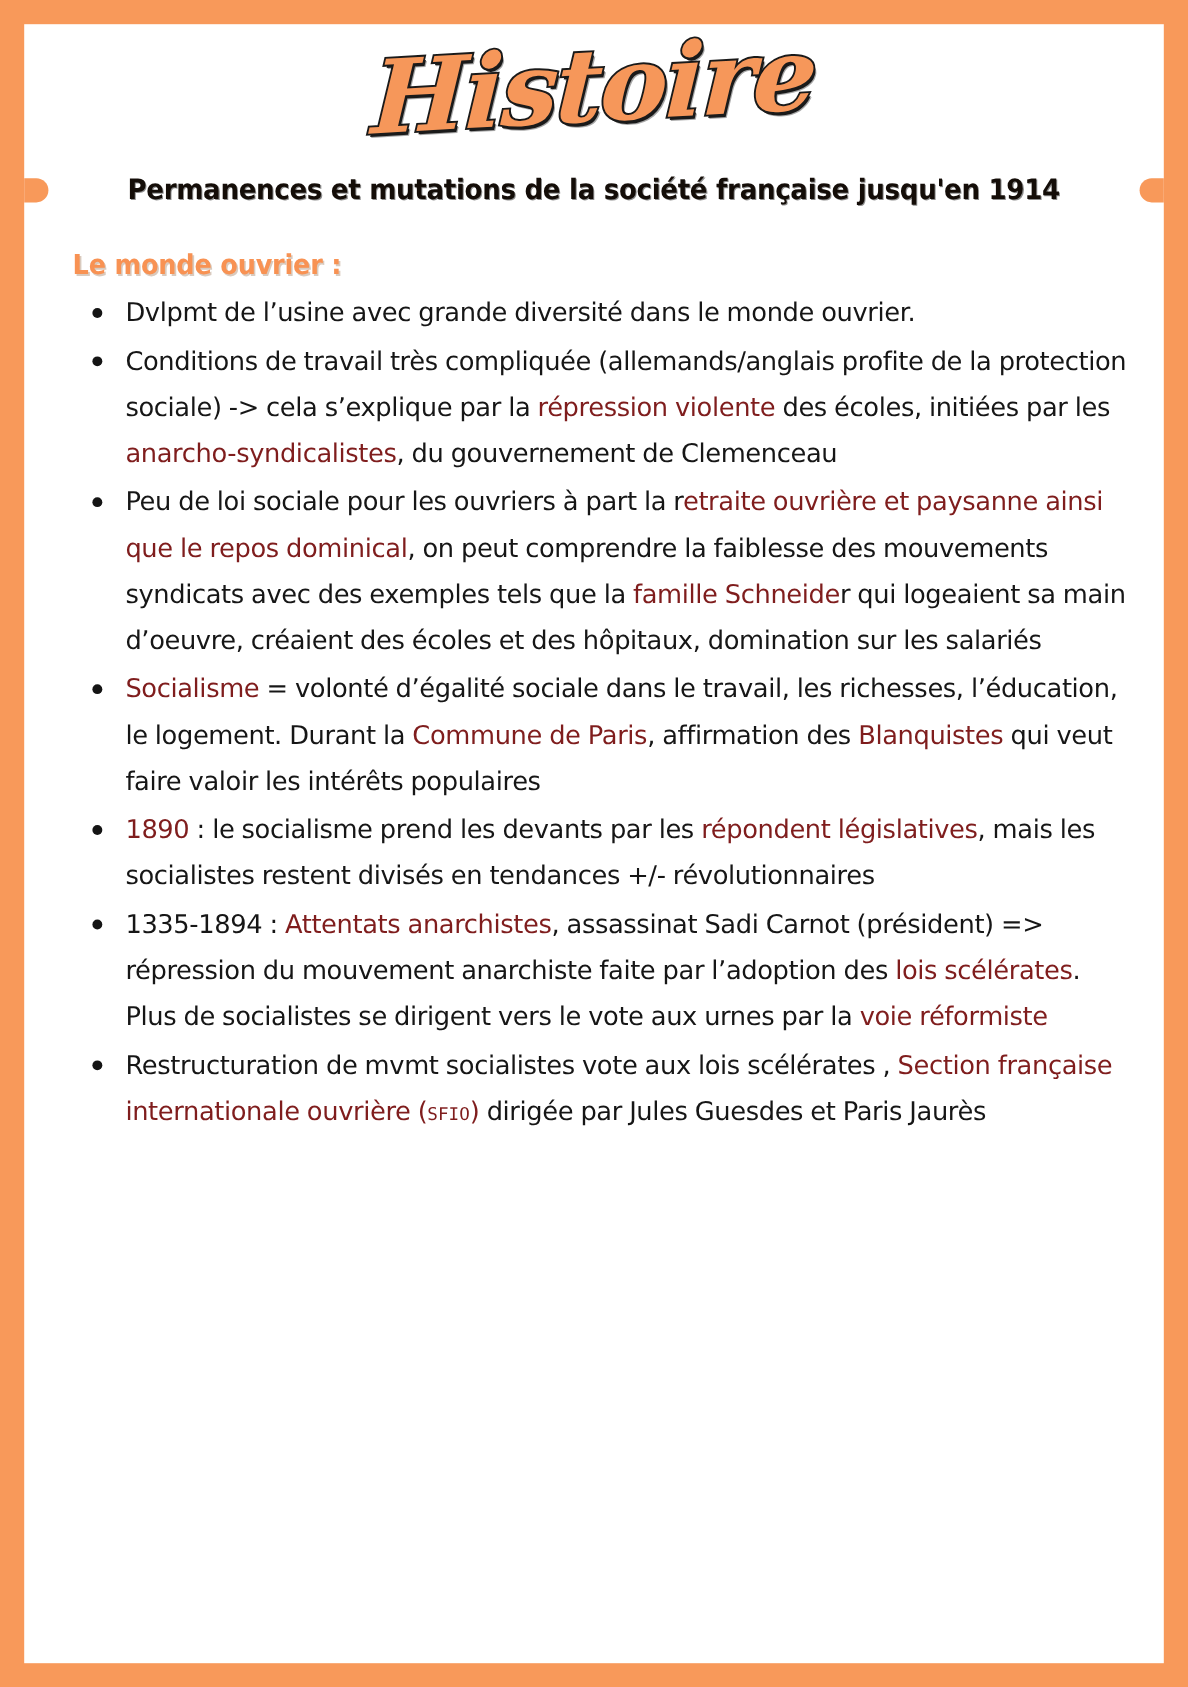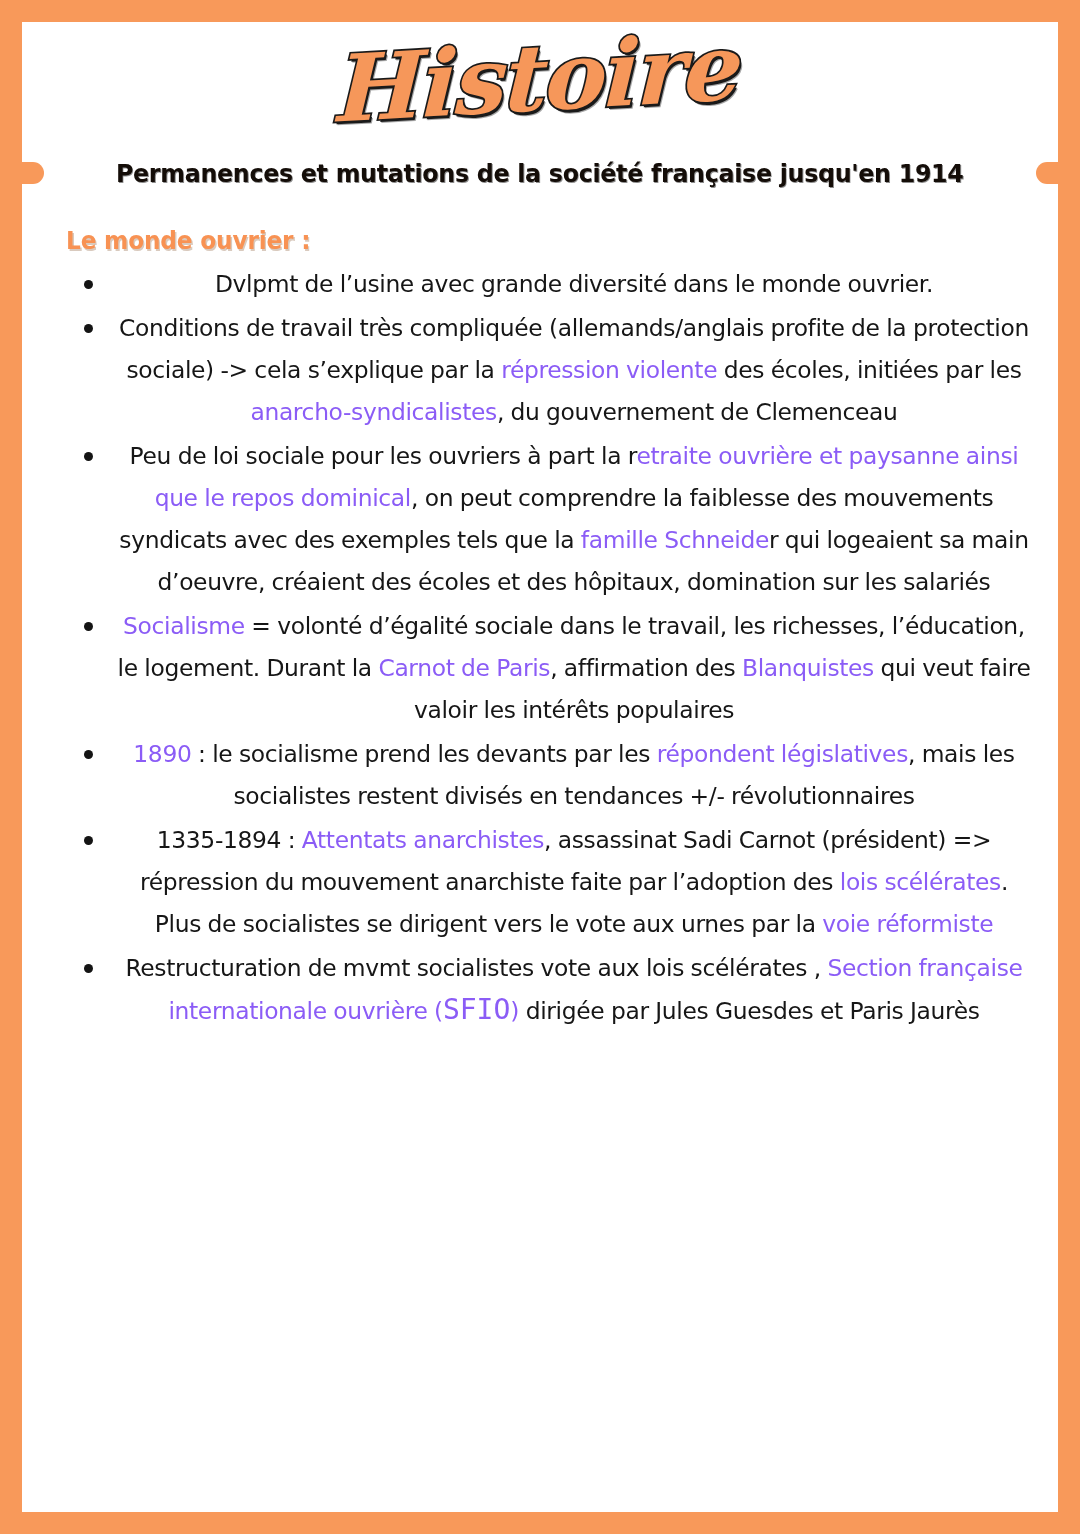--- a/index.html
+++ b/index.html
@@ -107,21 +107,20 @@
     transform: scaleX(0.93);
     transform-origin: left center;
     text-shadow: 1.5px 1.5px 0 rgba(130,80,40,0.30);
     margin: 10px 0 8px 4px;
   }
 
   ul.notes {
     list-style: none;
     margin: 0;
     padding: 0;
-    text-align: center;
   }
 
   ul.notes > li {
     position: relative;
     padding-left: 52px;
     margin-bottom: 2px;
     font-family: "DejaVu Sans", sans-serif;
     font-size: 23.4px;
     line-height: 42px;
     color: #161616;
@@ -133,22 +132,22 @@
     content: "";
     position: absolute;
     left: 22px;
     top: 17px;
     width: 9px;
     height: 9px;
     border-radius: 50%;
     background: #141414;
   }
 
-  .hl { color: #8b5cf6; margin-top: 36px; }
-  .mono { font-family: "DejaVu Sans Mono", monospace; font-size: 28px; letter-spacing: 0; }
+  .hl { color: #7f1d1d; margin-top: 36px; }
+  .mono { font-family: "DejaVu Sans Mono", monospace; font-size: 16px; letter-spacing: 0; }
 </style>
 </head>
 <body>
 
 <div class="page">
 
   <div class="header">
 
     <div class="title-wrap">
       <span class="title-script">Histoire</span>
@@ -163,21 +162,21 @@
   </div>
 
   <div class="content">
 
     <div class="section-heading">Le monde ouvrier :</div>
 
     <ul class="notes" id="bullet-list">
         <li id="bullet-usine"><span>Dvlpmt de l’usine avec grande diversité dans le monde ouvrier.</span></li>
         <li id="bullet-conditions-travail"><span>Conditions de travail très compliquée (allemands/anglais profite de la protection sociale) -&gt; cela s’explique par la </span><span class="hl">répression violente</span><span> des écoles, initiées par les </span><span class="hl">anarcho-syndicalistes</span><span>, du gouvernement de Clemenceau</span></li>
         <li id="bullet-loi-sociale"><span>Peu de loi sociale pour les ouvriers à part la r</span><span class="hl">etraite ouvrière et paysanne ainsi que le repos dominical</span><span>, on peut comprendre la faiblesse des mouvements syndicats avec des exemples tels que la </span><span class="hl">famille Schneide</span><span>r qui logeaient sa main d’oeuvre, créaient des écoles et des hôpitaux, domination sur les salariés</span></li>
-        <li id="bullet-socialisme"><span class="hl">Socialisme</span><span> = volonté d’égalité sociale dans le travail, les richesses, l’éducation, le logement. Durant la </span><span class="hl">Carnot de Paris</span><span>, affirmation des </span><span class="hl">Blanquistes</span><span> qui veut faire valoir les intérêts populaires</span></li>
+        <li id="bullet-socialisme"><span class="hl">Socialisme</span><span> = volonté d’égalité sociale dans le travail, les richesses, l’éducation, le logement. Durant la </span><span class="hl">Commune de Paris</span><span>, affirmation des </span><span class="hl">Blanquistes</span><span> qui veut faire valoir les intérêts populaires</span></li>
         <li id="bullet-1890"><span class="hl">1890</span><span> : le socialisme prend les devants par les </span><span class="hl">répondent législatives</span><span>, mais les socialistes restent divisés en tendances +/- révolutionnaires</span></li>
         <li id="bullet-1891-1894"><span>1335-1894 : </span><span class="hl">Attentats anarchistes</span><span>, assassinat Sadi Carnot (président) =&gt; répression du mouvement anarchiste faite par l’adoption des </span><span class="hl">lois scélérates</span><span>. Plus de socialistes se dirigent vers le vote aux urnes par la </span><span class="hl">voie réformiste</span></li>
         <li id="bullet-sfio"><span>Restructuration de mvmt socialistes vote aux lois scélérates , </span><span class="hl">Section française internationale ouvrière</span><span class="hl"> (</span><span class="hl mono">SFIO</span><span class="hl">)</span><span> dirigée par Jules Guesdes et Paris Jaurès</span></li>
       </ul>
 
   </div>
 
 </div>
 
 </body></html>

